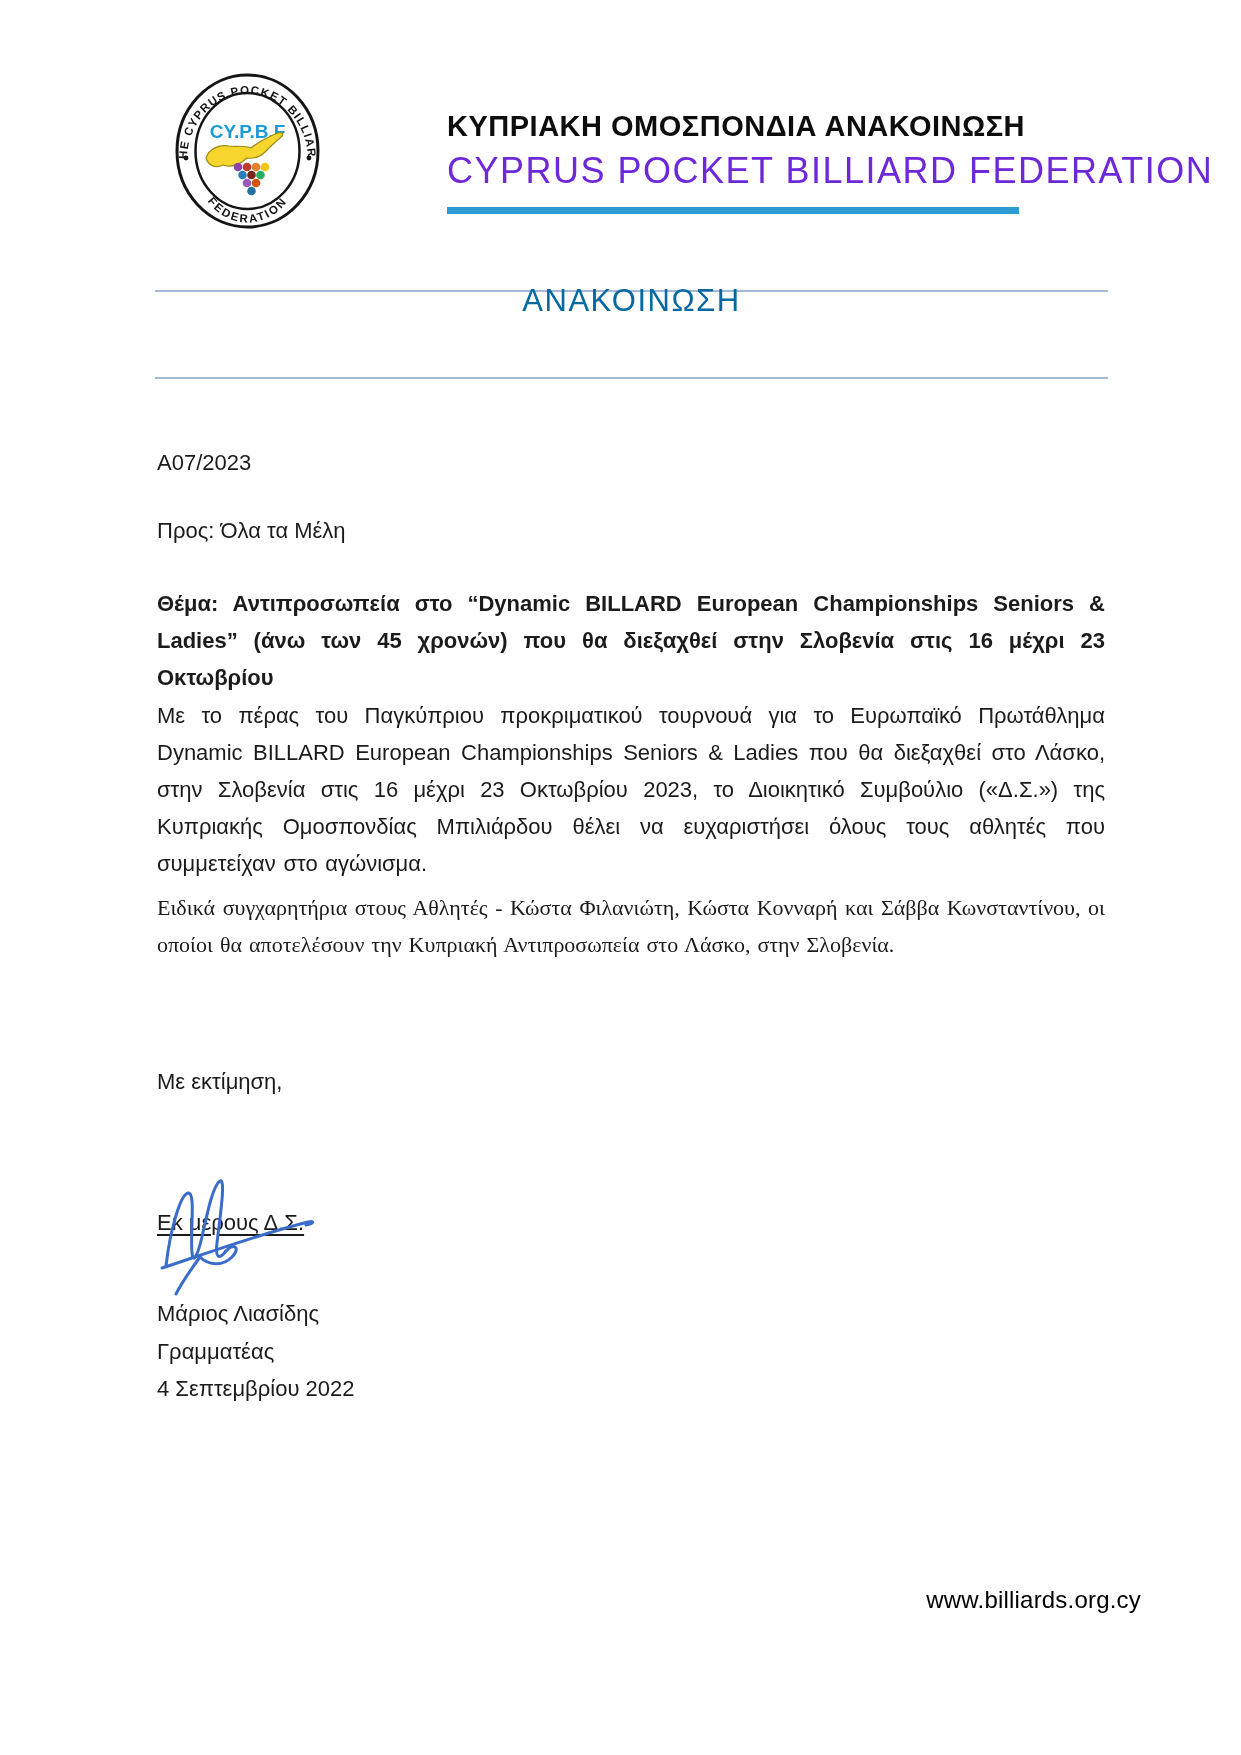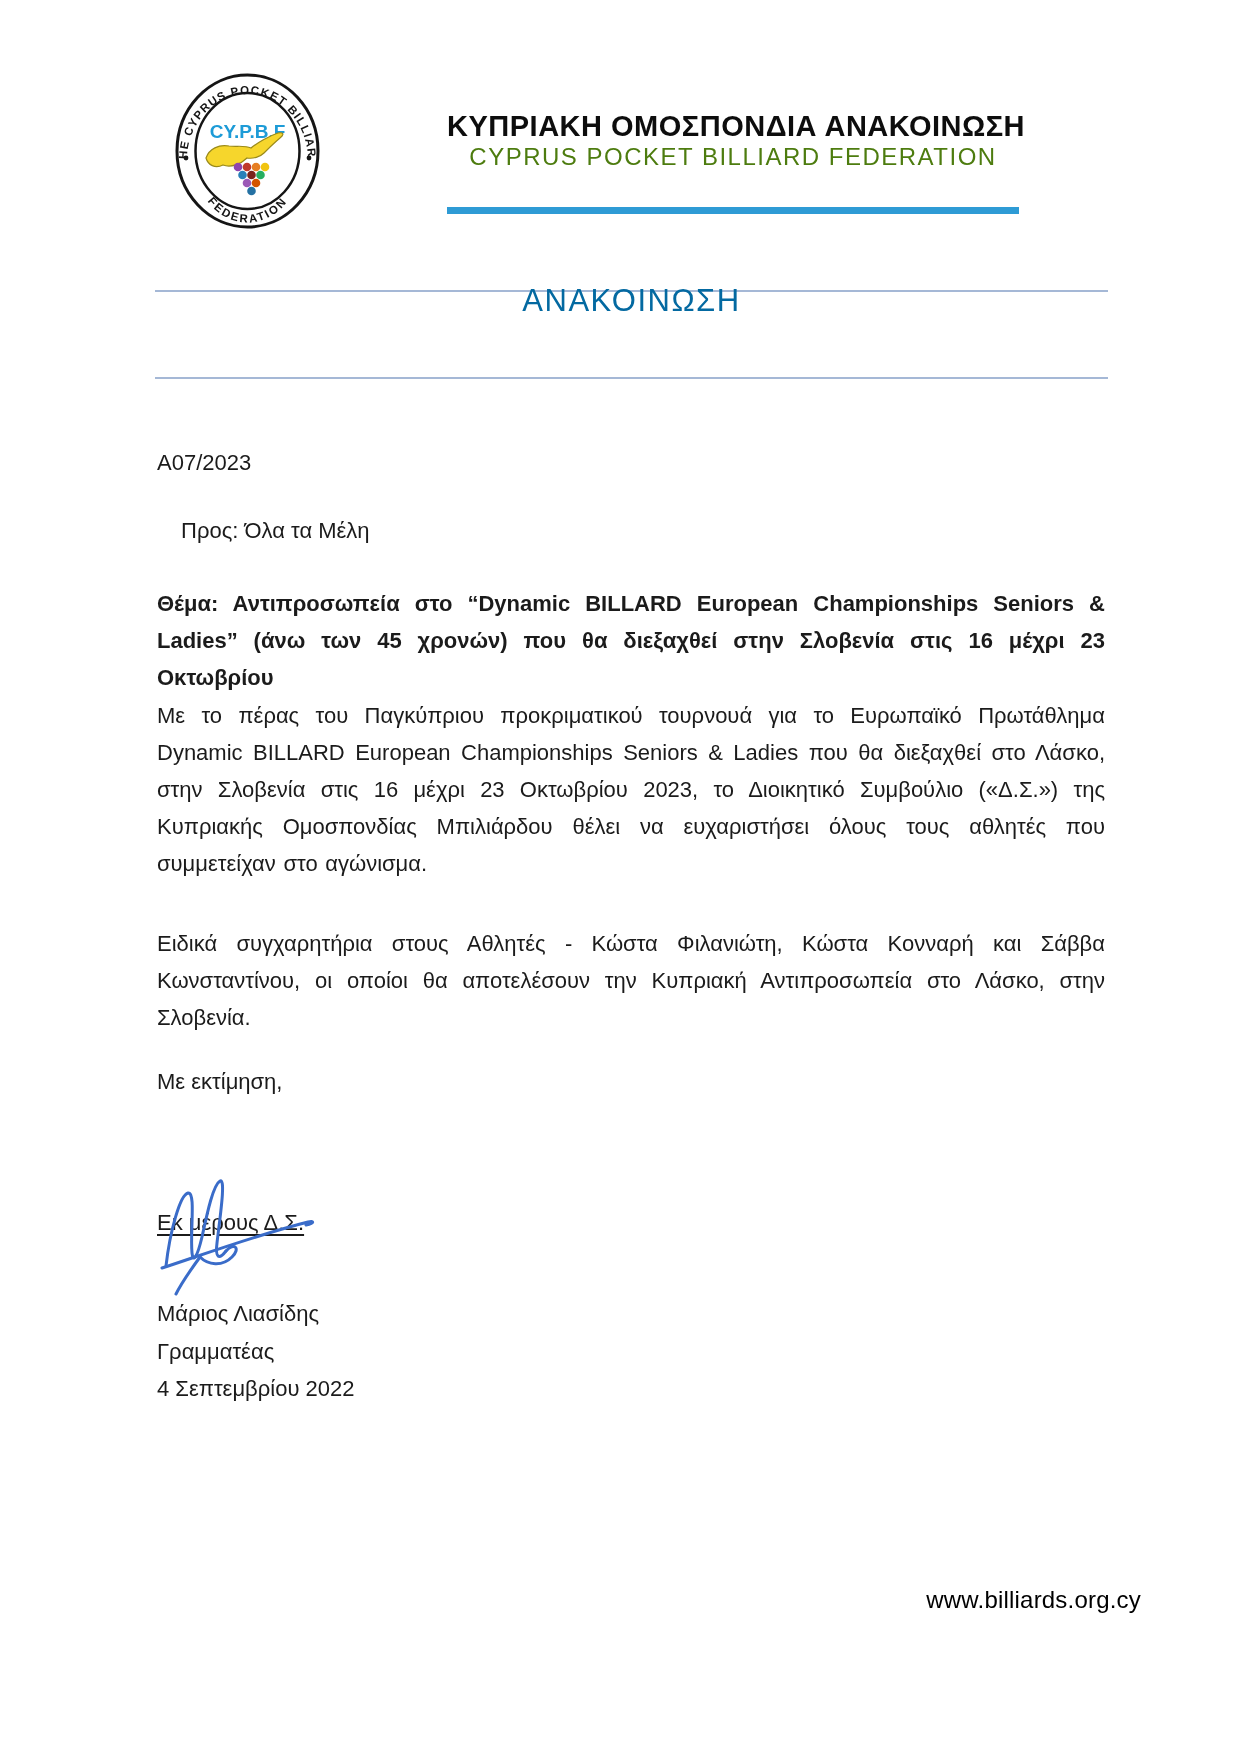--- a/index.html
+++ b/index.html
@@ -10,39 +10,39 @@
     color: #1b1b1b;
     position: relative;
     overflow: hidden;
   }
   .page { position: absolute; inset: 0; }
 
   
   .logo { position: absolute; left: 174px; top: 72px; width: 147px; height: 158px; }
   .hdr-text { position: absolute; left: 447px; top: 110px; width: 572px; text-align: center; }
   .hdr-el { font-size: 29px; font-weight: bold; color: #0d0d0d; white-space: nowrap; letter-spacing: 0.5px; }
-  .hdr-en { font-size: 24px; font-weight: 400; color: #4d7c0f; white-space: nowrap; letter-spacing: 1.5px; }
+  .hdr-en { font-size: 36px; font-weight: 400; color: #6d28d9; white-space: nowrap; letter-spacing: 1.5px; margin-top: 7px; }
   .hdr-bar { position: absolute; left: 447px; top: 207px; width: 572px; height: 7px; background: #2E9BD5; }
 
   
   .rule { position: absolute; left: 155px; width: 953px; height: 2px; background: #a5b8d6; }
   .rule-top { top: 290px; }
   .rule-bottom { top: 377px; }
   .doc-title {
     position: absolute; left: 155px; top: 283px; width: 953px;
     text-align: center; font-size: 31px; letter-spacing: 1.5px; color: #0369a1;
   }
 
   
   .ref { position: absolute; left: 157px; top: 450px; width: 948px; text-align: left; font-size: 22px; }
-  .to-line { position: absolute; left: 157px; top: 518px; font-size: 22px; margin-left: 24px; }
+  .to-line { position: absolute; left: 157px; top: 518px; font-size: 22px; }
   .body-text { font-size: 22px; line-height: 37px; text-align: justify; word-spacing: 1.5px; }
   .subject { position: absolute; left: 157px; top: 585px; width: 948px; font-weight: bold; }
   .para1 { position: absolute; left: 157px; top: 697px; width: 948px; }
-  .para2 { position: absolute; left: 157px; top: 925px; width: 948px; }
+  .para2 { position: absolute; left: 157px; top: 889px; width: 948px; font-family: Liberation Serif, serif; }
   .closing { position: absolute; left: 157px; top: 1069px; font-size: 22px; }
   .on-behalf {
     position: absolute; left: 157px; top: 1210px; font-size: 22px;
     text-decoration: underline; text-decoration-thickness: 2px; text-underline-offset: 4px;
   }
   .signature { position: absolute; left: 156px; top: 1165px; width: 168px; height: 135px; }
   .sign-block { position: absolute; left: 157px; top: 1295px; font-size: 22px; line-height: 37.5px; }
 
   
   .footer { position: absolute; right: 100px; top: 1586px; font-size: 24px; color: #000000; letter-spacing: 0.2px; }

